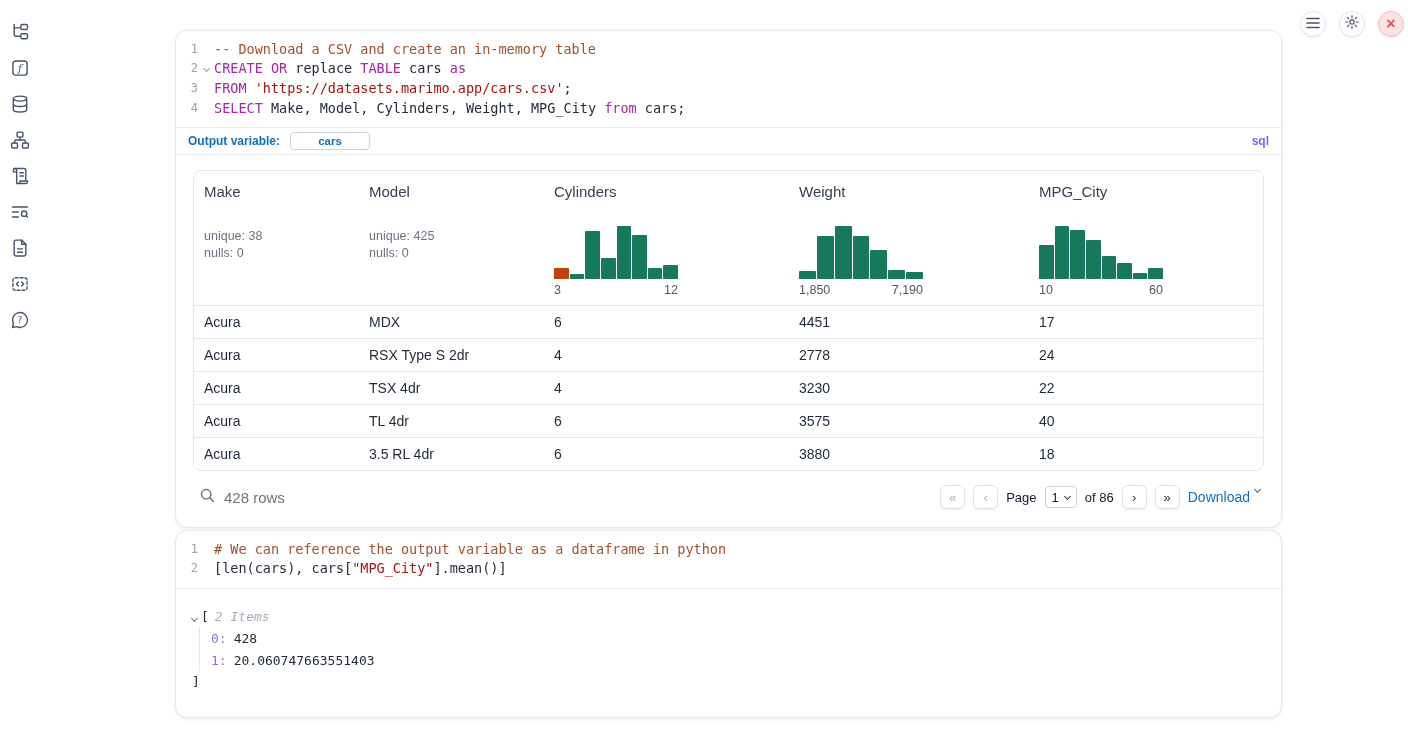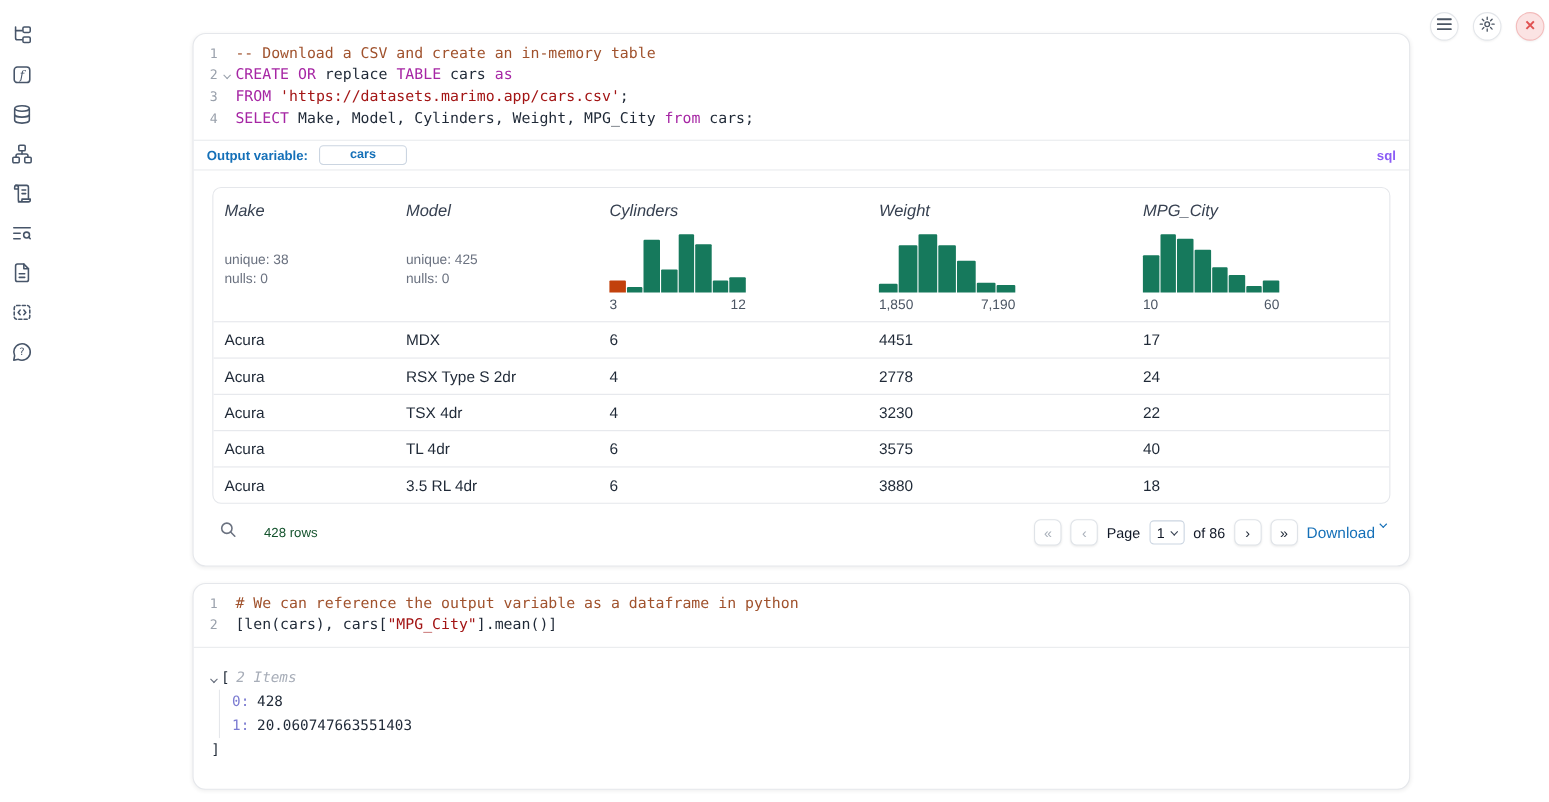--- a/index.html
+++ b/index.html
@@ -42,31 +42,31 @@
   .outvar-label { color:#1570b8; font-weight:bold; font-size:12px; }
   .outvar-input { margin-left:10px; width:80px; height:18px; border:1px solid #cbd5e1; border-radius:4px;
                   font-size:11.5px; font-weight:bold; color:#1570b8; padding:1px 6px; line-height:15px; background:#fff; }
   .lang-badge { margin-left:auto; color:#8b5cf6; font-weight:bold; font-size:12px; }
 
   
   .output-area { border-top:1px solid #e9ebee; padding:15px 17px 10px 17px; }
   .table-card { border:1px solid #e5e7eb; border-radius:8px; overflow:hidden; }
   .tgrid { display:grid; grid-template-columns:165px 185px 245px 240px 1fr; }
   .th-cell { padding:12px 10px 8px 10px; cursor:pointer; }
-  .col-name { font-size:15px; color:#374151; margin-bottom:13px;font-style:italic; }
+  .col-name { font-size:15px; color:#374151; margin-bottom:26px; }
   .col-stats { font-size:12.5px; color:#6b7280; line-height:16.5px;margin-top:28px; }
   .hist { width:124px; }
   .hist-bars { display:flex; align-items:flex-end; gap:1px; height:53px; }
   .hist-bar { flex:1; border-radius:1px 1px 0 0; }
   .hist-labels { display:flex; justify-content:space-between; font-size:12.5px; color:#4b5563; margin-top:4px; }
   .trow { border-top:1px solid #e5e7eb; height:33px; }
   .trow .td { padding:0 10px; display:flex; align-items:center; font-size:14px; color:#1f2937; }
 
   .table-footer { display:flex; align-items:center; padding:14px 4px 8px 6px; }
-  .rows-count { margin-left:24px; font-size:12px; color:#14532d; }
+  .rows-count { margin-left:8px; font-size:15px; color:#737373; }
   .pager { margin-left:auto; display:flex; align-items:center; gap:8px; }
   .pg-btn { width:25px; height:24px; border:1px solid #dfe3e8; border-radius:6px; background:#fff;
             box-shadow:0 1px 2px rgba(0,0,0,.07); display:flex; align-items:center; justify-content:center;
             font-size:13px; color:#1f2937; cursor:pointer; }
   .pg-btn.dim { color:#aab1bb; }
   .pg-text { font-size:13px; color:#111827; }
   .pg-select { display:flex; align-items:center; gap:6px; border:1px solid #cbd5e1; border-radius:4px;
                height:22px; padding:0 6px; font-size:13px; color:#111827; cursor:pointer; background:#fff; }
   .pg-select .chev { color:#374151; margin-top:-2px; }
   .download { display:flex; align-items:flex-start; gap:5px; color:#1570b8; font-size:14px; cursor:pointer; }

